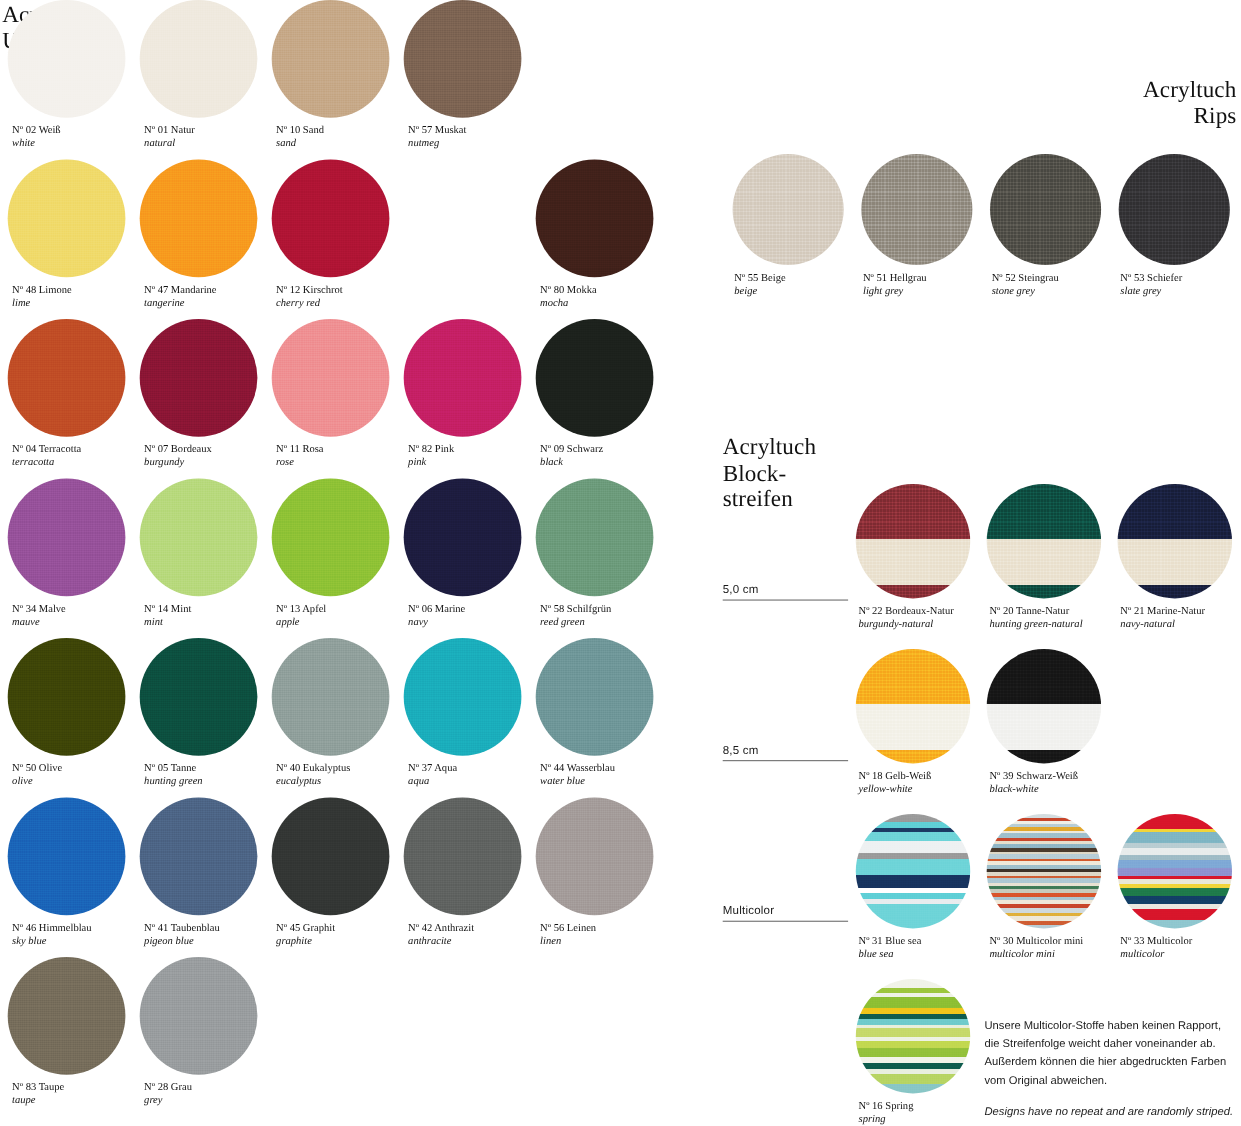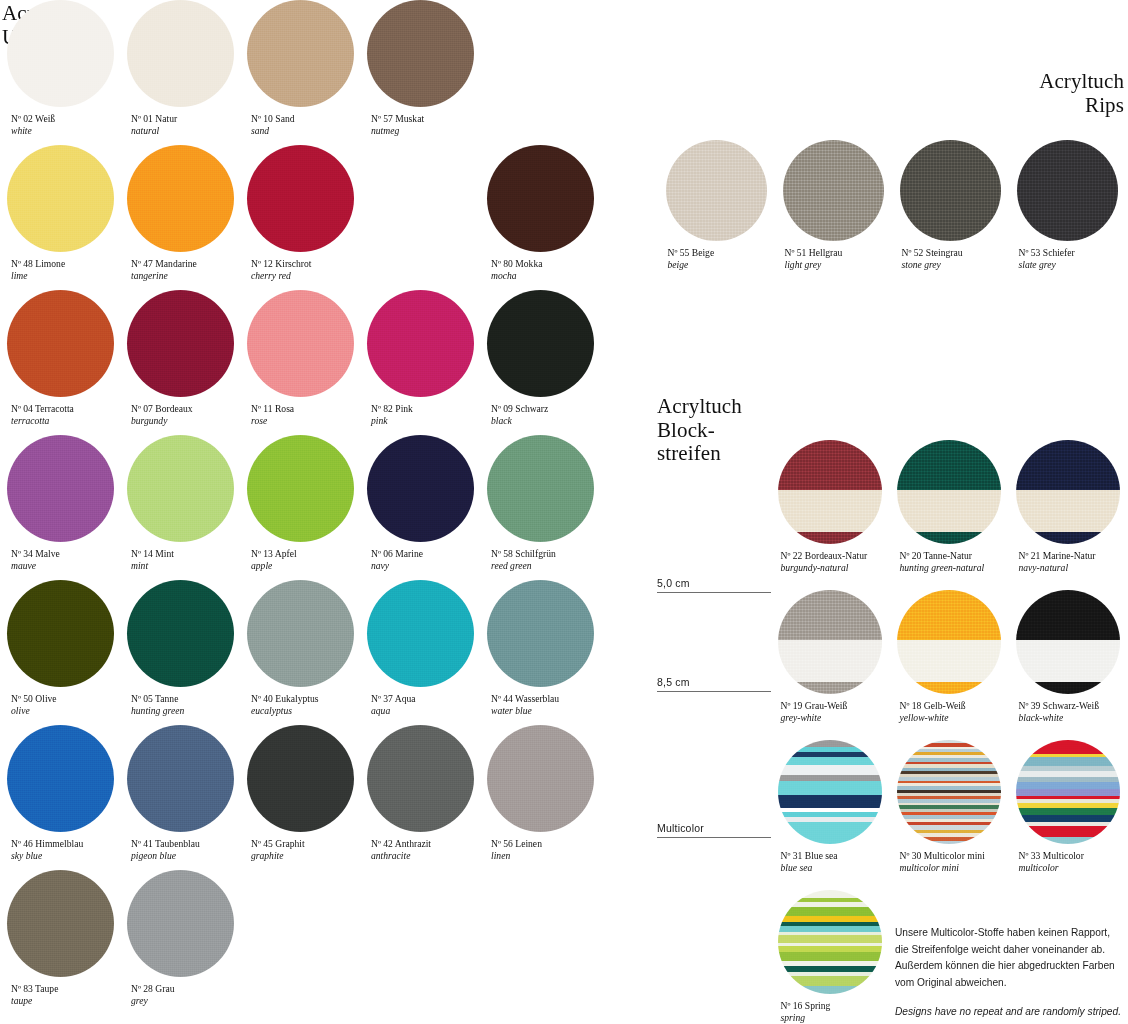--- a/index.html
+++ b/index.html
@@ -142,21 +142,21 @@
     color: #1a1a1a;
     letter-spacing: 0.2px;
     padding-bottom: 3px;
   }
   .scale .scale-rule {
     display: block;
     height: 1px;
     width: 114px;
     background: #6e6e6e;
   }
-  #scale-50  { top: 530px; margin-top: 47px; }
+  #scale-50  { top: 530px; }
   #scale-85  { top: 676px; }
   #scale-mc  { top: 822px; }
 
   
   #note {
     position: absolute;
     left: 895px;
     top: 925px;
     width: 245px;
     font-family: "Liberation Sans", "DejaVu Sans", sans-serif;
@@ -459,27 +459,20 @@
       <div class="cell">
         <div class="swatch coarse" style="background: linear-gradient(rgb(27, 34, 66) 0%, rgb(27, 34, 66) 48%, rgb(236, 228, 211) 48%, rgb(236, 228, 211) 88%, rgb(27, 34, 66) 88%, rgb(27, 34, 66) 100%);"></div>
         <div class="label">
           <span class="de">Nº 21 Marine-Natur</span>
           <span class="en">navy-natural</span>
         </div>
       </div>
     </div>
     <div class="block-row">
       <div class="cell">
-        <div class="swatch coarse" style="background: linear-gradient(rgb(169, 163, 156) 0%, rgb(169, 163, 156) 48%, rgb(242, 241, 237) 48%, rgb(242, 241, 237) 88%, rgb(169, 163, 156) 88%, rgb(169, 163, 156) 100%);"></div>
-        <div class="label">
-          <span class="de">Nº 19 Grau-Weiß</span>
-          <span class="en">grey-white</span>
-        </div>
-      </div>
-      <div class="cell">
         <div class="swatch coarse" style="background: linear-gradient(rgb(248, 178, 33) 0%, rgb(248, 178, 33) 48%, rgb(244, 242, 234) 48%, rgb(244, 242, 234) 88%, rgb(248, 178, 33) 88%, rgb(248, 178, 33) 100%);"></div>
         <div class="label">
           <span class="de">Nº 18 Gelb-Weiß</span>
           <span class="en">yellow-white</span>
         </div>
       </div>
       <div class="cell">
         <div class="swatch coarse" style="background: linear-gradient(rgb(24, 24, 24) 0%, rgb(24, 24, 24) 48%, rgb(242, 242, 240) 48%, rgb(242, 242, 240) 88%, rgb(24, 24, 24) 88%, rgb(24, 24, 24) 100%);"></div>
         <div class="label">
           <span class="de">Nº 39 Schwarz-Weiß</span>

